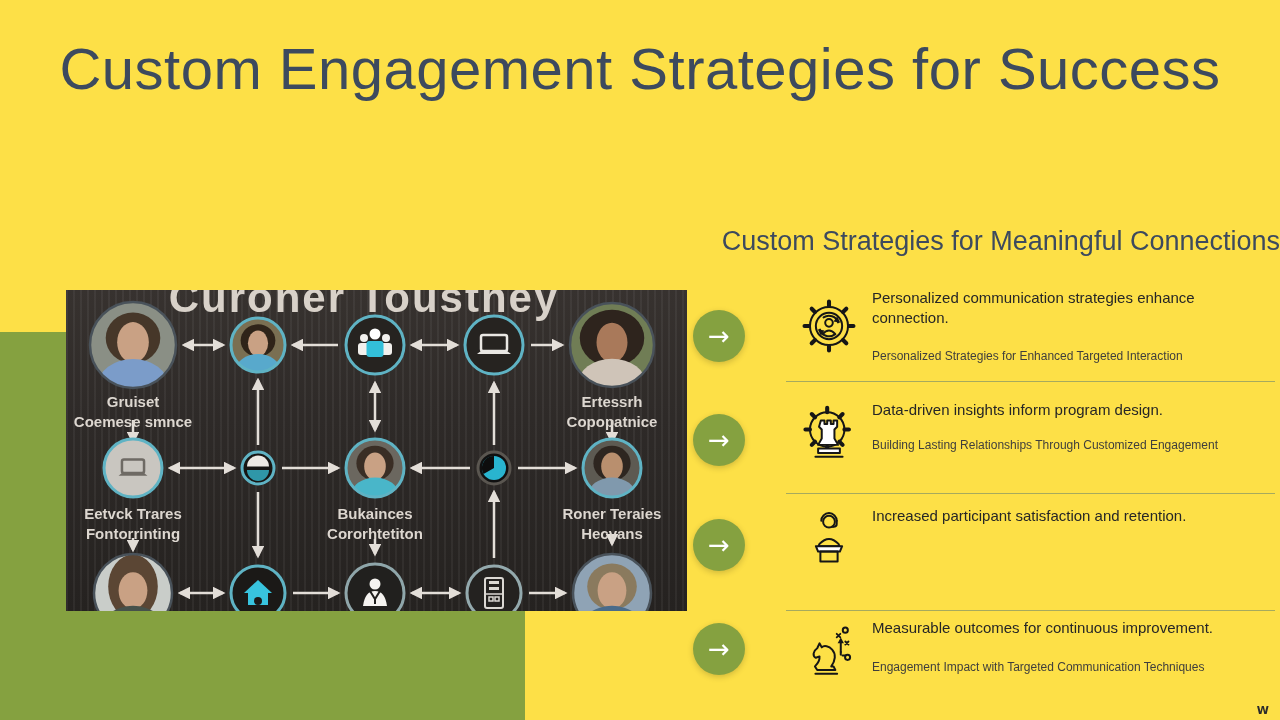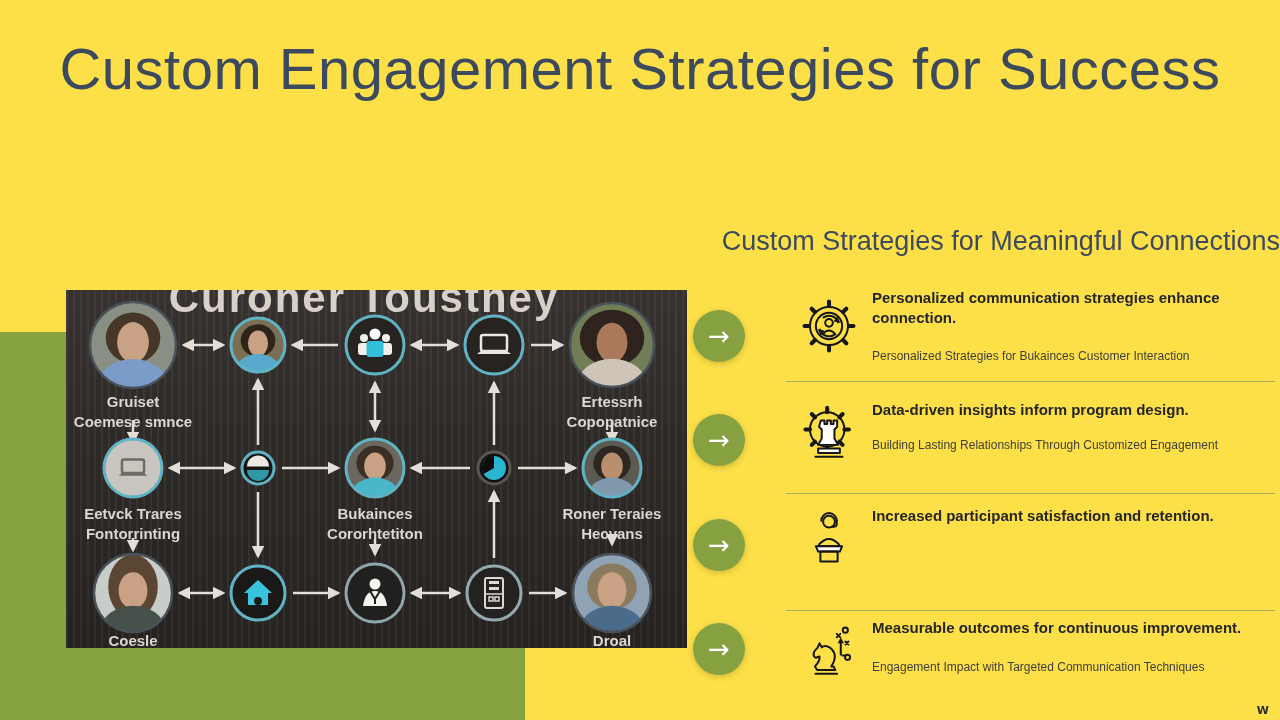--- a/index.html
+++ b/index.html
@@ -7,38 +7,38 @@
        font-family:"Liberation Sans",sans-serif;}
   .slide{position:relative;width:1280px;height:720px;background:#fde047;overflow:hidden;}
 
   .title{position:absolute;top:34px;left:0;width:100%;text-align:center;
          font-size:58px;line-height:1.2;color:#3d4a5e;font-weight:400;letter-spacing:.5px;}
   .subtitle{position:absolute;top:226px;left:0;width:100%;text-align:right;
             font-size:27px;color:#3d4a5e;font-weight:400;}
 
   .green-rect{position:absolute;left:0;top:332px;width:525px;height:388px;background:#85a140;}
 
-  .journey{position:absolute;left:66px;top:290px;width:621px;height:358px;overflow:hidden;
+  .journey{position:absolute;left:66px;top:290px;width:621px;height:321px;overflow:hidden;
            background:linear-gradient(180deg,#37322f 0%,#2e2a28 40%,#252220 100%);}
   .journey::before{content:"";position:absolute;inset:0;z-index:0;
            background:repeating-linear-gradient(90deg,rgba(255,255,255,.05) 0 2px,rgba(0,0,0,0) 2px 7px);}
   .journey svg{position:absolute;inset:0;z-index:1;}
 
   .arrow-btn{position:absolute;left:693px;width:52px;height:52px;border-radius:50%;
              background:#85a140;border:none;color:#fff;display:flex;align-items:center;
              justify-content:center;font-size:26px;line-height:1;cursor:pointer;
              box-shadow:0 2px 6px rgba(0,0,0,.18);font-family:"DejaVu Sans",sans-serif;}
   .a1{top:310px}.a2{top:414px}.a3{top:519px}.a4{top:623px}
 
   .benefits{position:absolute;left:786px;top:286px;width:489px;}
   .benefit{display:flex;box-sizing:border-box;}
   .benefit + .benefit{border-top:1px solid #a6aa5e;}
   .b-icon{flex:0 0 86px;width:86px;display:flex;justify-content:center;align-items:flex-start;}
   .b-text{flex:1;padding-right:2px;}
-  .b-head{font-weight:700;font-size:15px;color:#262626;line-height:1.35;}
+  .b-head{font-weight:400;font-size:15px;color:#262626;line-height:1.35;}
   .b-sub{font-size:12px;color:#3f3e3c;line-height:1.3;}
 
   .benefit.i1{height:95px}  .benefit.i1 .b-icon{padding-top:10px}
   .benefit.i1 .b-text{padding-top:2px}   .benefit.i1 .b-sub{margin-top:20px}
   .benefit.i2{height:112px} .benefit.i2 .b-icon{padding-top:22px}
   .benefit.i2 .b-text{padding-top:18px}  .benefit.i2 .b-sub{margin-top:18px}
   .benefit.i3{height:117px} .benefit.i3 .b-icon{padding-top:14px}
   .benefit.i3 .b-text{padding-top:12px}  .benefit.i3 .b-sub{margin-top:25px}
   .benefit.i4{height:100px} .benefit.i4 .b-icon{padding-top:10px}
   .benefit.i4 .b-text{padding-top:7px}   .benefit.i4 .b-sub{margin-top:22px}
@@ -229,21 +229,21 @@
           <circle class="ln" cx="32" cy="28.5" r="4.2"></circle>
           <path class="ln" d="M25 41q7-8 14 0"></path>
           <path class="ln" d="M42 28a10.5 10.5 0 0 0-16-5.5"></path>
           <polygon fill="#161616" points="41,21.5 44.5,28.5 37,27"></polygon>
           <path class="ln" d="M22 36a10.5 10.5 0 0 0 16 5.5"></path>
           <polygon fill="#161616" points="23,42.5 19.5,35.5 27,37"></polygon>
         </svg>
       </div>
       <div class="b-text">
         <div class="b-head">Personalized communication strategies enhance connection.</div>
-        <div class="b-sub">Personalized Strategies for Bukainces Customer Interaction</div>
+        <div class="b-sub">Personalized Strategies for Enhanced Targeted Interaction</div>
       </div>
     </div>
 
     <div class="benefit i2">
       <div class="b-icon">
         <svg width="58" height="60" viewBox="0 0 64 64">
           <path class="teeth" d="M54 27h-5 M47 44l-3.6-3.6 M30 51v-5 M13 44l3.6-3.6 M6 27h5 M13 10l3.6 3.6 M30 3v5 M47 10l-3.6 3.6"></path>
           <circle class="ln" cx="30" cy="27" r="19"></circle>
           <path class="lnf" d="M23 17h4v4h3v-4h4v4h3v-4h4v7l-3 3v10l4 7h-22l4-7V27l-3-3z"></path>
           <path class="lnf" d="M20 48h24v5H20z"></path>

